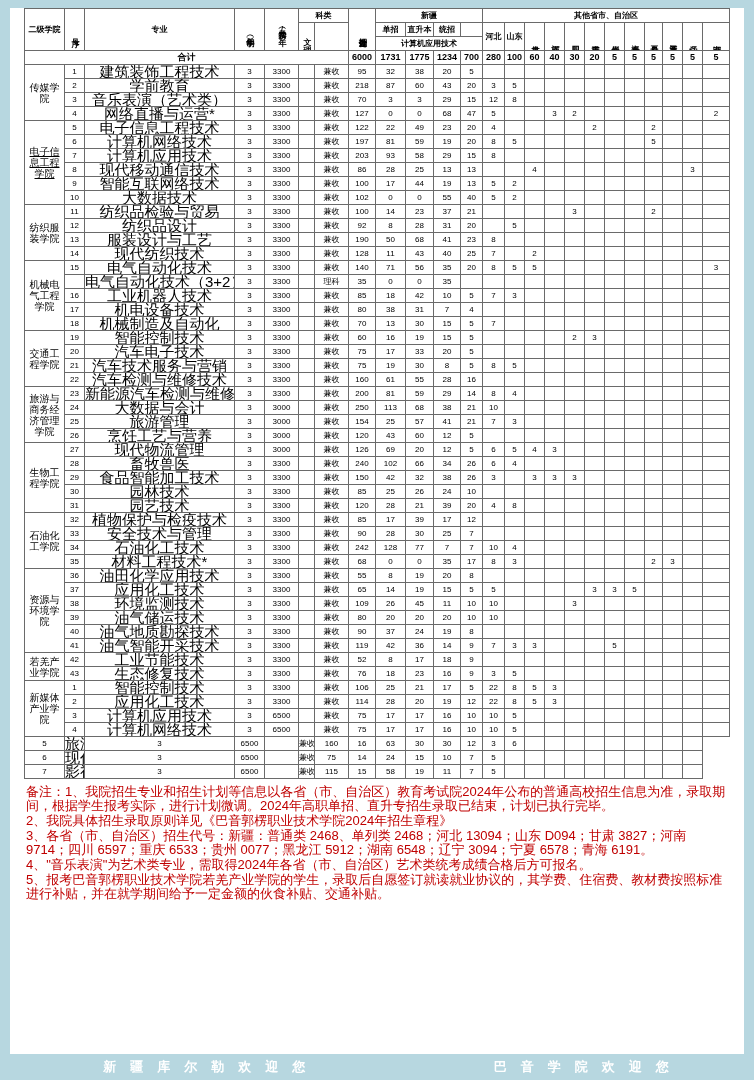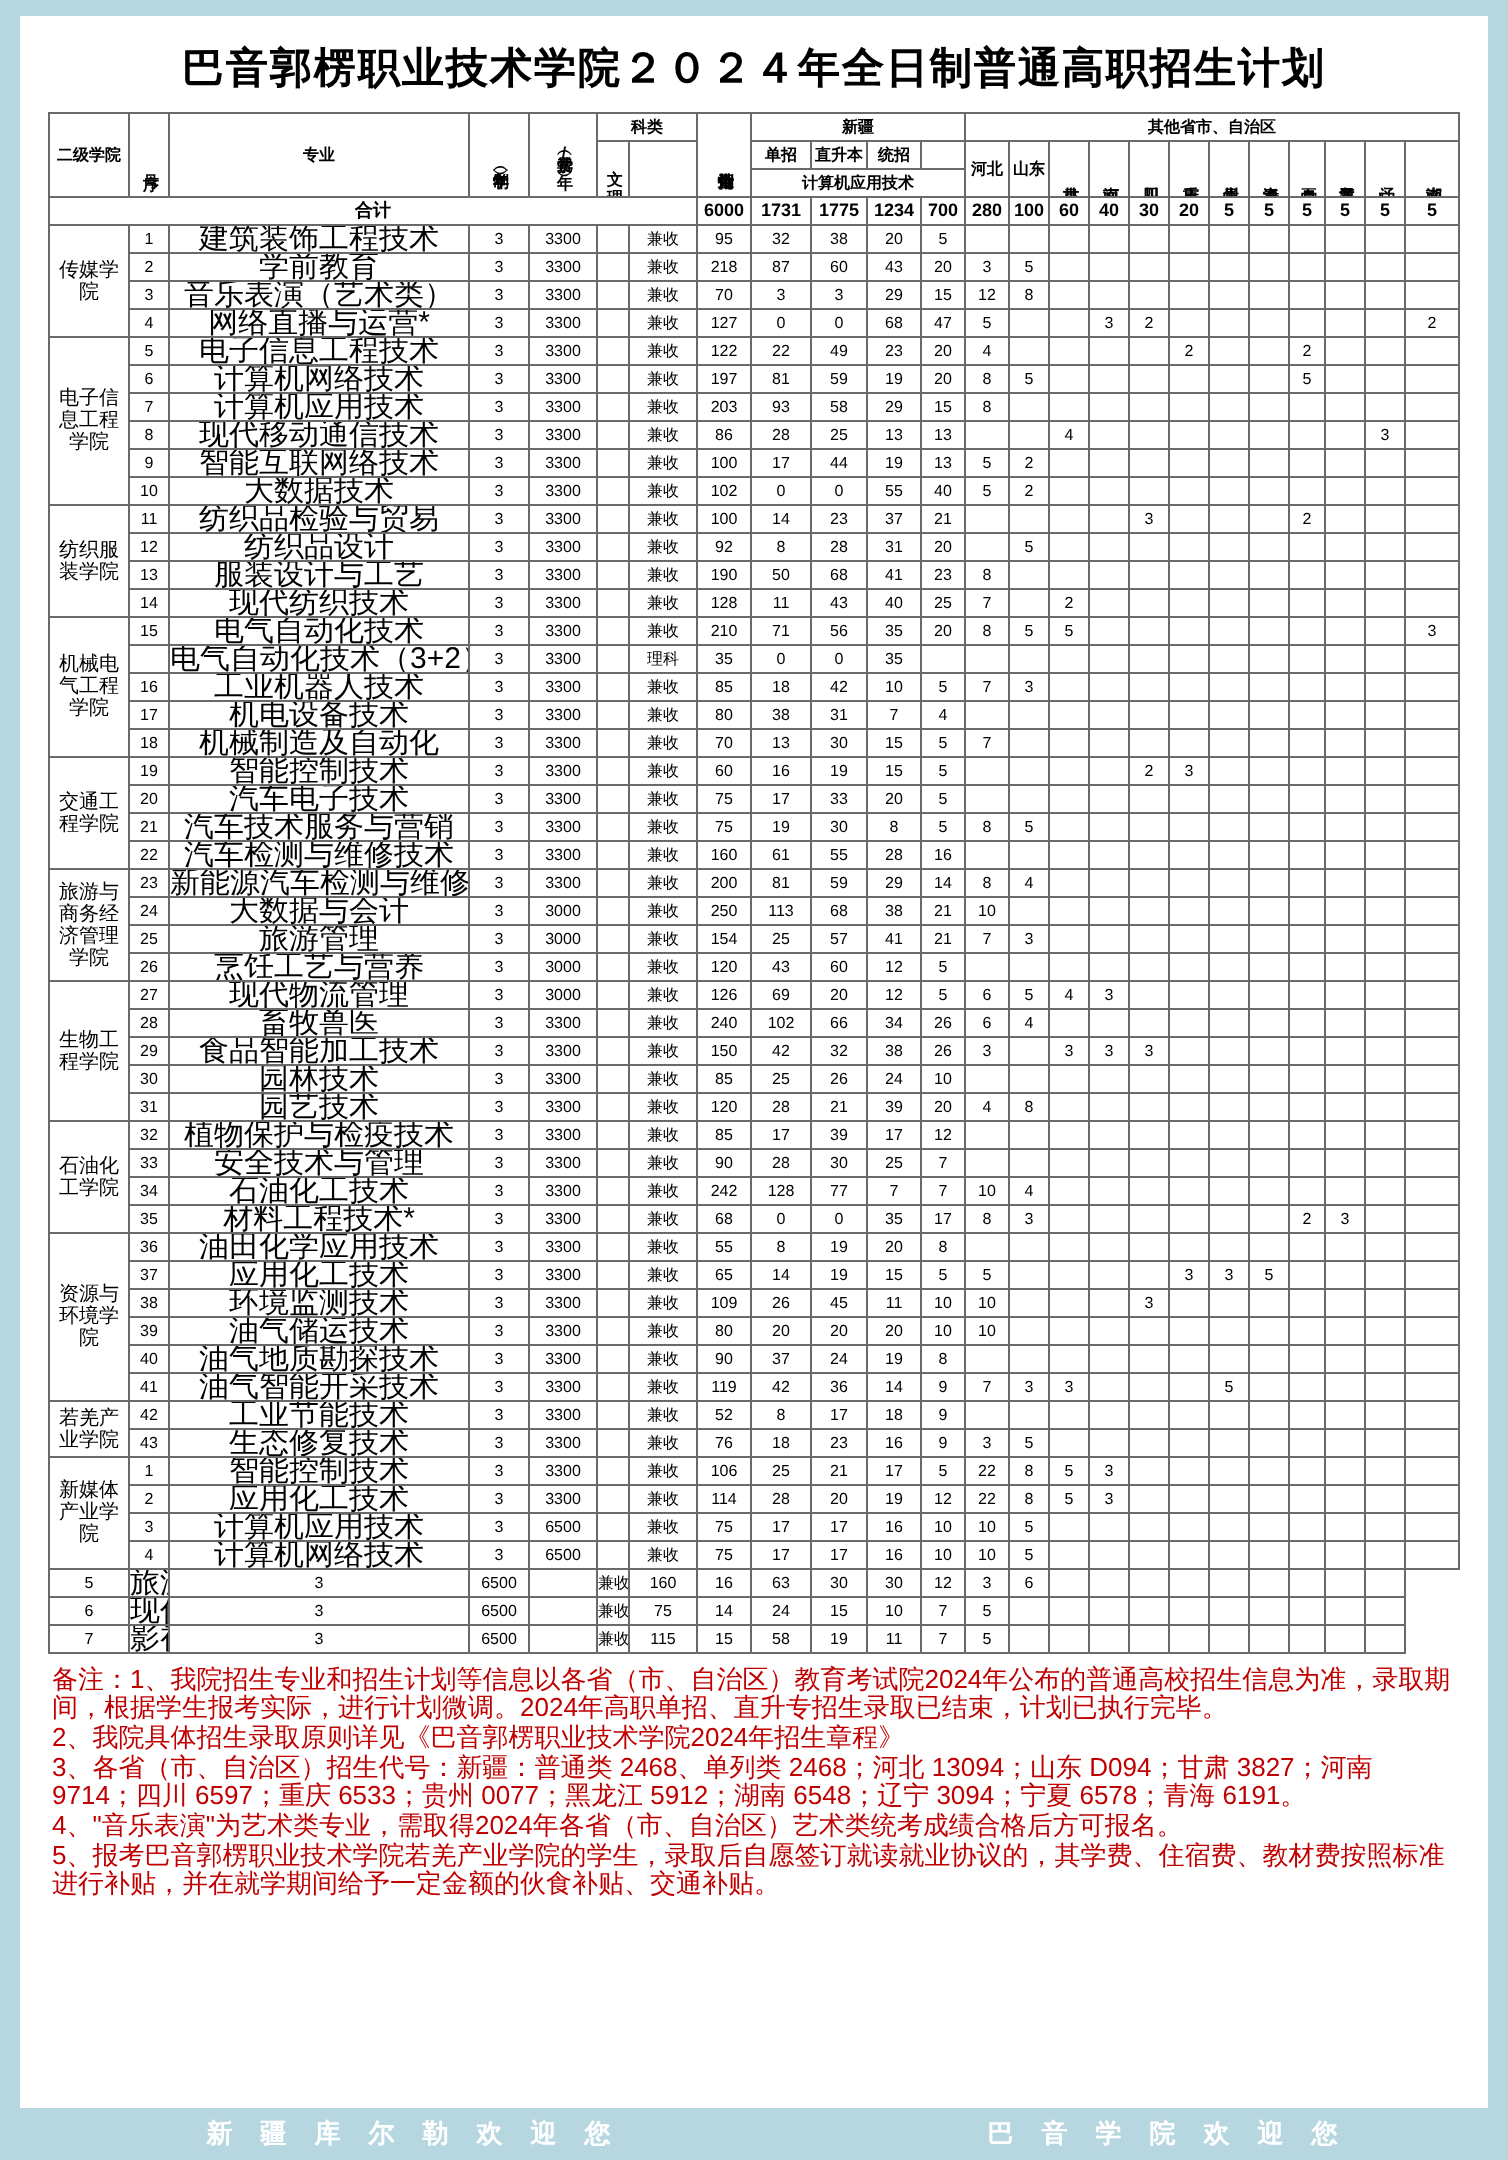--- a/index.html
+++ b/index.html
@@ -79,21 +79,20 @@
     letter-spacing:2px;
   }
   .footer span{padding:0 6px;}
   .bar-left,.bar-right{display:flex;}
 </style>
 </head>
 <body>
 
 <div class="page">
 
-  <div class="title">巴音郭楞职业技术学院２０２４年全日制普通高职招生计划</div>
 
   <div class="tbl-wrap">
     <table class="main">
       <colgroup>
         <col style="width:40px">
           <col style="width:20px">
           <col style="width:150px">
         <col style="width:30px">
           <col style="width:34px">
           <col style="width:16px">
@@ -268,21 +267,21 @@
             <td class="">2</td>
             <td class=""></td>
             <td class=""></td>
             <td class=""></td>
             <td class=""></td>
             <td class=""></td>
             <td class=""></td>
             <td class="">2</td>
           </tr>
           <tr>
-            <td rowspan="6" class="col-college"><span style="display: inline-block; line-height: 11px; white-space: normal; width: 34px;">电子信息工程学院</span></td>
+            <td rowspan="6" class="col-college"><span style="display: inline-block; line-height: 11px; white-space: normal; width: 34px; text-decoration: underline;">电子信息工程学院</span></td>
             <td class="">5</td>
             <td class="col-major">电子信息工程技术</td>
             <td class="">3</td>
             <td class="">3300</td>
             <td class=""></td>
             <td class="">兼收</td>
             <td class="">122</td>
             <td class="">22</td>
             <td class="">49</td>
             <td class="">23</td>
@@ -527,21 +526,21 @@
             <td class=""></td>
           </tr>
           <tr>
             <td rowspan="5" class="col-college"><span style="display: inline-block; line-height: 11px; white-space: normal; width: 34px;">机械电气工程学院</span></td>
             <td class="">15</td>
             <td class="col-major">电气自动化技术</td>
             <td class="">3</td>
             <td class="">3300</td>
             <td class=""></td>
             <td class="">兼收</td>
-            <td class="">210</td>
+            <td class="">140</td>
             <td class="">71</td>
             <td class="">56</td>
             <td class="">35</td>
             <td class="">20</td>
             <td class="">8</td>
             <td class="">5</td>
             <td class="">5</td>
             <td class=""></td>
             <td class=""></td>
             <td class=""></td>

